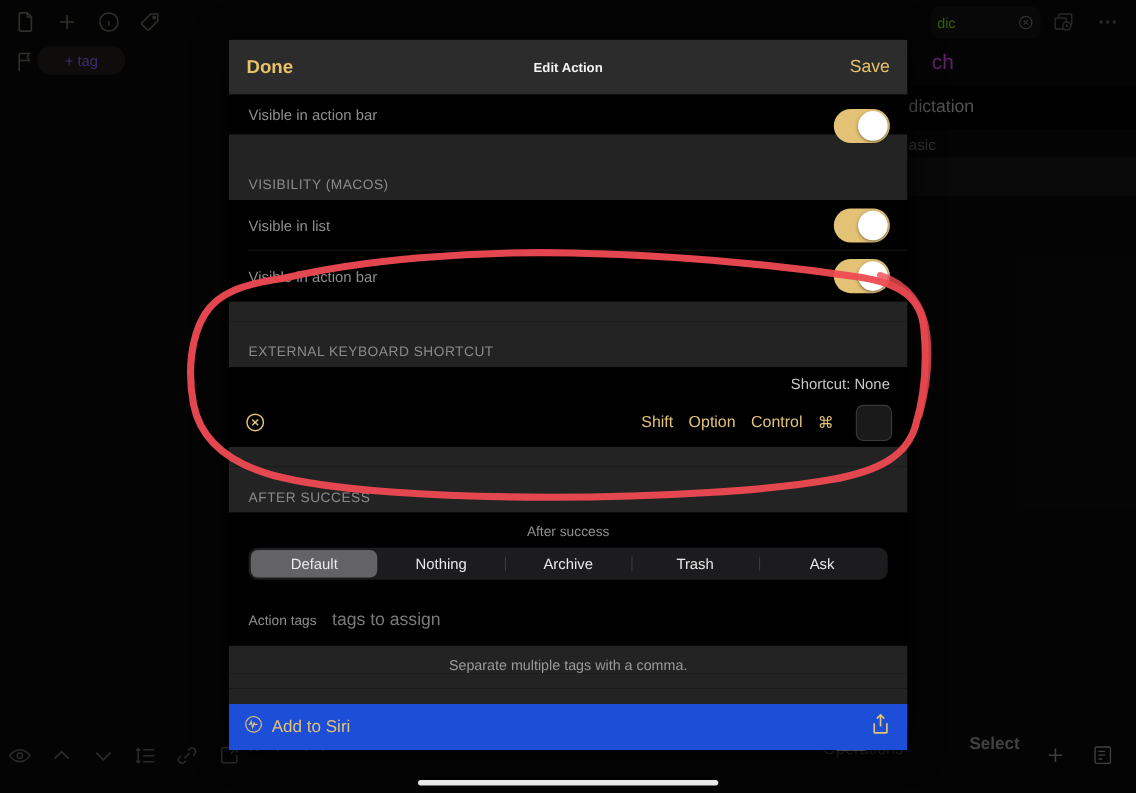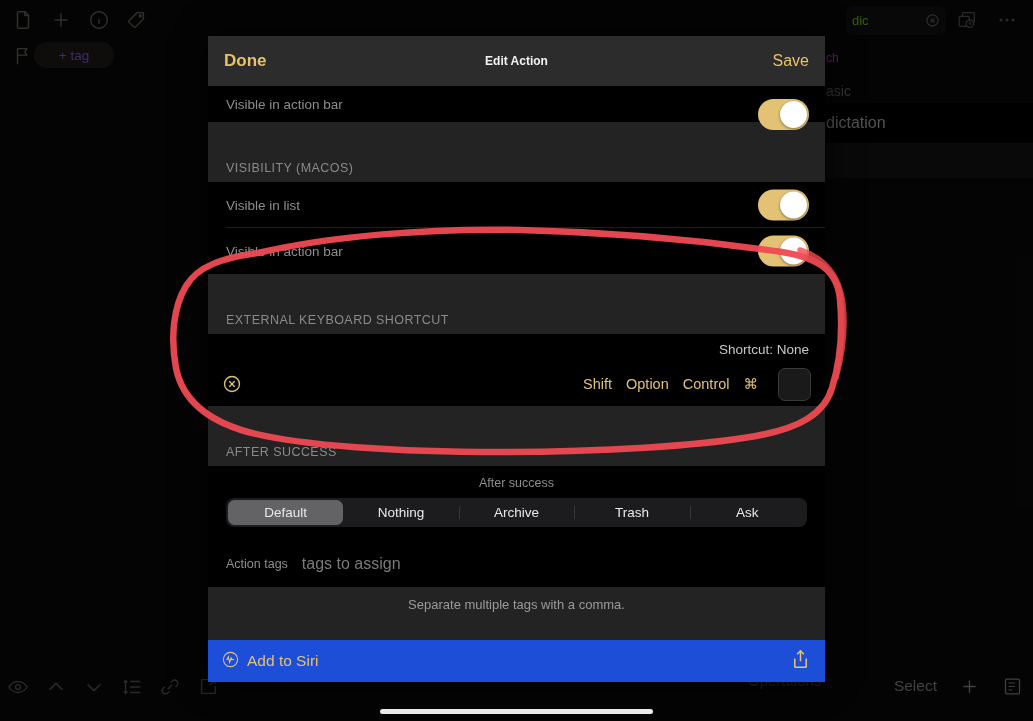--- a/index.html
+++ b/index.html
@@ -40,31 +40,31 @@
   .search-field .clear svg { width: 15px; height: 15px; }
 
   .tr-icon { position: absolute; color: #5c5c5c; }
   .tr-icon svg { width: 22px; height: 22px; }
 
   .bg-list { position: absolute; left: 826px; top: 38px; width: 207px; }
   .bg-row {
     color: #8f8f8f; font-size: 16px; padding-left: 0px;
     display: flex; align-items: center;
   }
-  .bg-row.r1 { height: 40px; font-size: 12px; color: #d946ef; }
+  .bg-row.r1 { height: 40px; font-size: 19px; color: #d946ef; padding-left: 21px; }
   .bg-row.r2 { height: 25px; font-size: 14px; color: #6f6f6f; }
   .bg-row.r3 { height: 40px; font-size: 16px; color: #b6b6b6; background: #000; }
   .bg-row.r4 { height: 35px; background: #161616; }
 
   
   .bottom-left { position: absolute; left: 0; top: 666px; height: 42px; display: flex; align-items: center; }
   .bl-icon { width: 24px; height: 24px; color: #5e5e5e; display: flex; align-items: center; justify-content: center; }
   .bl-icon svg { width: 22px; height: 22px; }
 
-  .bottom-right { position: absolute; right: 10px; top: 668px; height: 36px; display: flex; align-items: center; gap: 22px; }
+  .bottom-right { position: absolute; right: 20px; top: 668px; height: 36px; display: flex; gap: 22px; font-weight: bold; }
   .br-label { color: #919191; font-size: 15.5px; }
   .br-icon { color: #8e8e8e; display: flex; align-items: center; }
   .br-icon svg { width: 21px; height: 21px; }
 
   .ops-label { position: absolute; left: 748px; top: 672px; color: #4b4b4b; font-size: 15px; }
 
   
   .modal {
     position: absolute; left: 208px; top: 36px; width: 617px; height: 646px;
     background: #000; overflow: hidden;
@@ -235,22 +235,22 @@
     <div class="tr-icon" style="left:996px; top:9px;">
       <svg viewBox="0 0 24 24" fill="currentColor">
           <circle cx="5.5" cy="12" r="1.7"></circle>
           <circle cx="12" cy="12" r="1.7"></circle>
           <circle cx="18.5" cy="12" r="1.7"></circle>
         </svg>
     </div>
 
     <div class="bg-list">
       <div class="bg-row r1">ch</div>
+      <div class="bg-row r3">dictation</div>
       <div class="bg-row r2">asic</div>
-      <div class="bg-row r3">dictation</div>
       <div class="bg-row r4"></div>
     </div>
 
     <div class="bottom-left">
       <div class="bl-icon" style="margin-left:6px;">
         <svg viewBox="0 0 24 24" fill="none" stroke="currentColor" stroke-width="1.5">
             <path d="M2 12s3.6-6 10-6 10 6 10 6-3.6 6-10 6-10-6-10-6z"></path>
             <circle cx="12" cy="12" r="2.6"></circle>
           </svg>
       </div>

